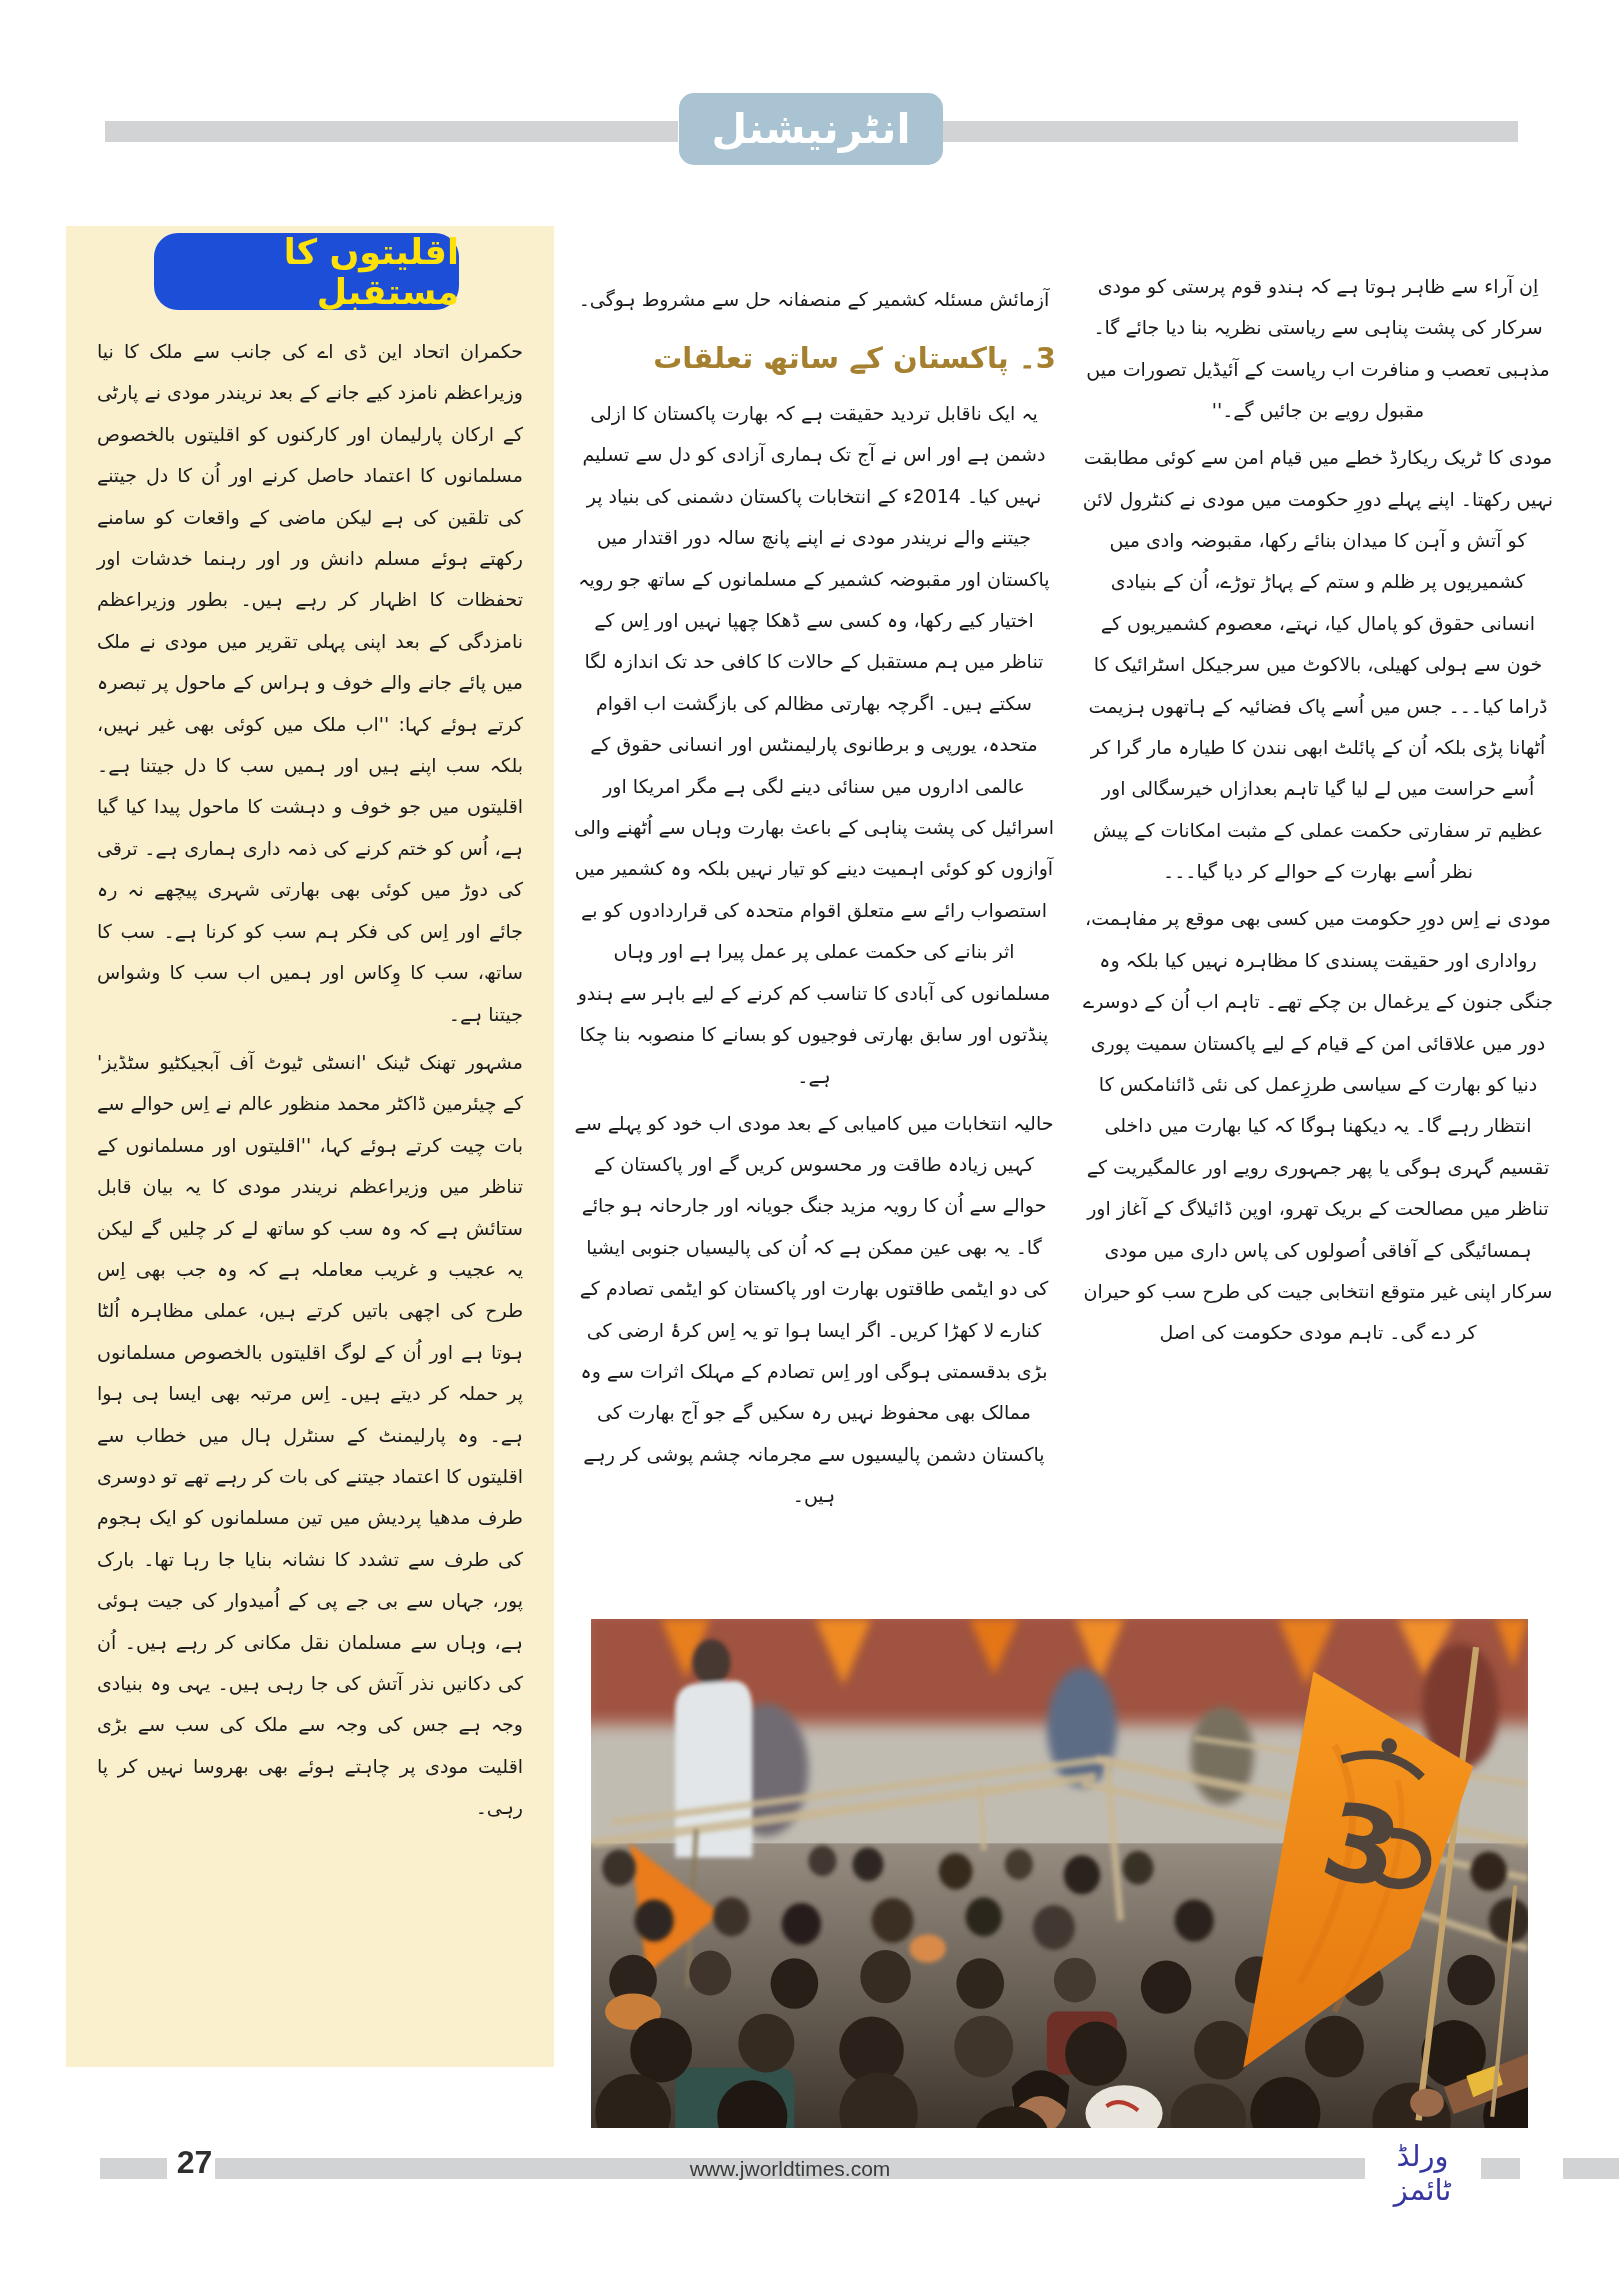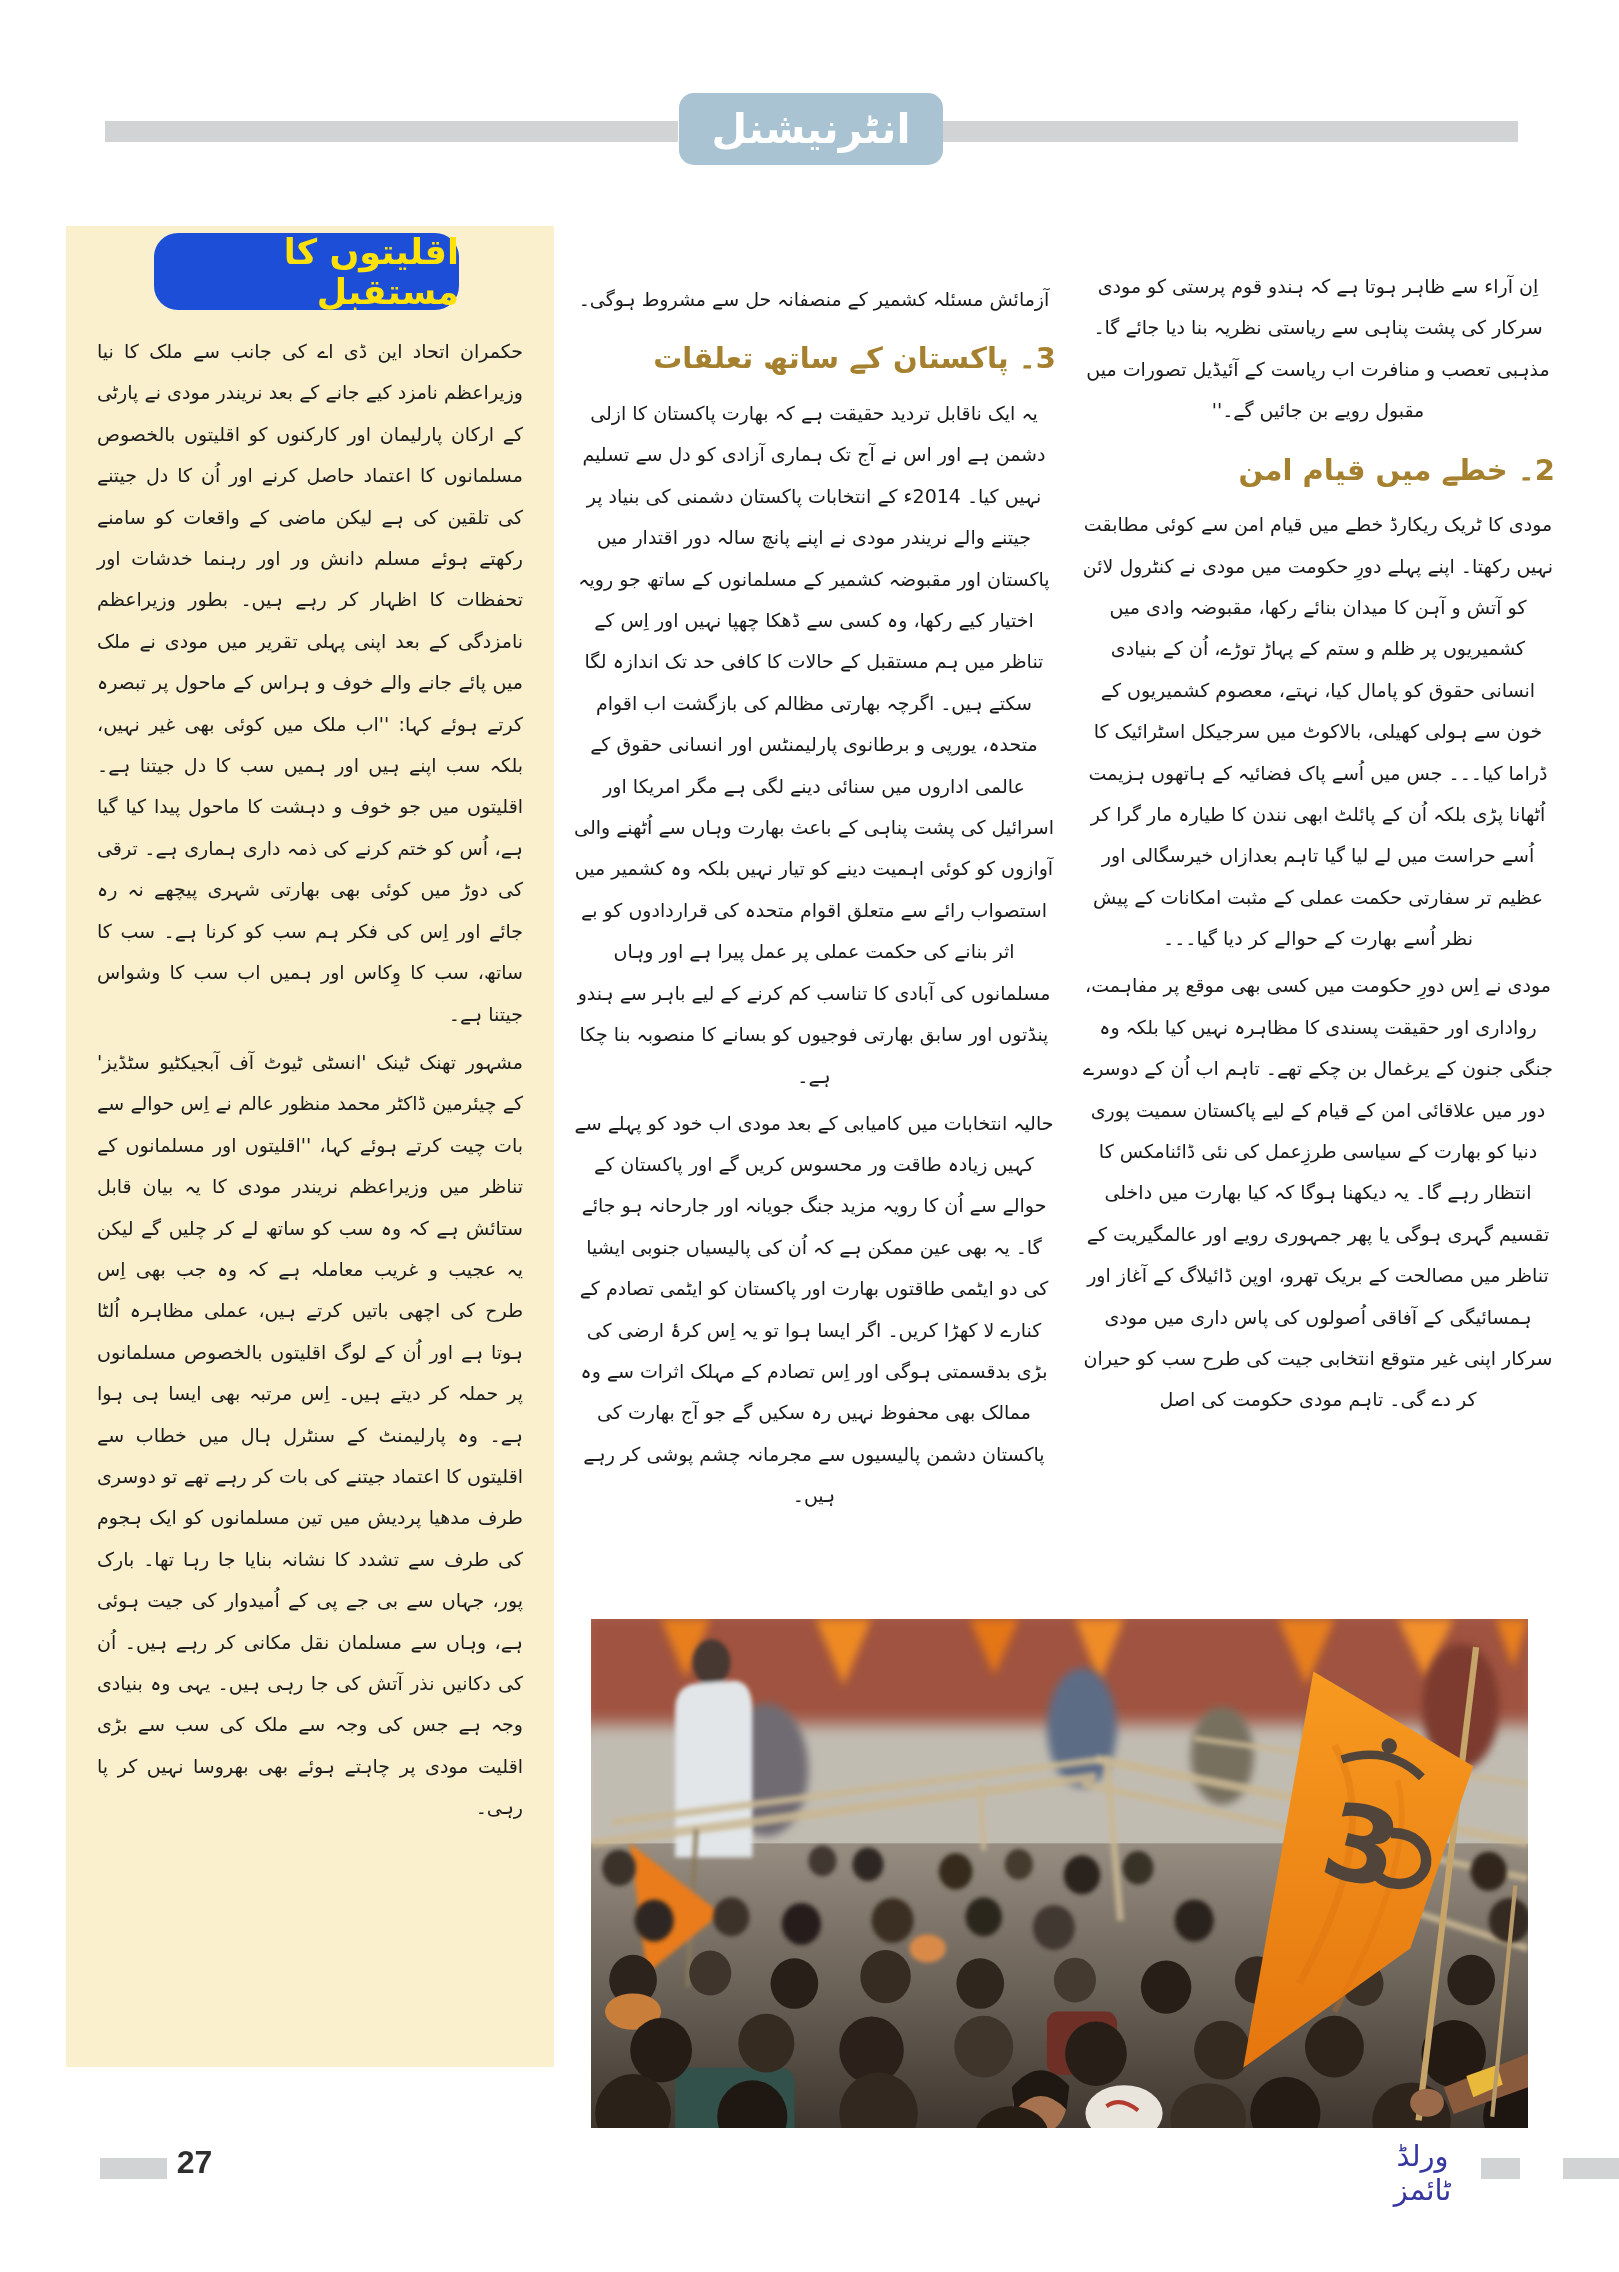--- a/index.html
+++ b/index.html
@@ -77,21 +77,20 @@
 
   <div class="col col-middle">
     <p class="continued">آزمائش مسئلہ کشمیر کے منصفانہ حل سے مشروط ہوگی۔</p>
     <div class="gold-heading">3۔ پاکستان کے ساتھ تعلقات</div>
     <p>یہ ایک ناقابل تردید حقیقت ہے کہ بھارت پاکستان کا ازلی دشمن ہے اور اس نے آج تک ہماری آزادی کو دل سے تسلیم نہیں کیا۔ 2014ء کے انتخابات پاکستان دشمنی کی بنیاد پر جیتنے والے نریندر مودی نے اپنے پانچ سالہ دور اقتدار میں پاکستان اور مقبوضہ کشمیر کے مسلمانوں کے ساتھ جو رویہ اختیار کیے رکھا، وہ کسی سے ڈھکا چھپا نہیں اور اِس کے تناظر میں ہم مستقبل کے حالات کا کافی حد تک اندازہ لگا سکتے ہیں۔ اگرچہ بھارتی مظالم کی بازگشت اب اقوام متحدہ، یورپی و برطانوی پارلیمنٹس اور انسانی حقوق کے عالمی اداروں میں سنائی دینے لگی ہے مگر امریکا اور اسرائیل کی پشت پناہی کے باعث بھارت وہاں سے اُٹھنے والی آوازوں کو کوئی اہمیت دینے کو تیار نہیں بلکہ وہ کشمیر میں استصواب رائے سے متعلق اقوام متحدہ کی قراردادوں کو بے اثر بنانے کی حکمت عملی پر عمل پیرا ہے اور وہاں مسلمانوں کی آبادی کا تناسب کم کرنے کے لیے باہر سے ہندو پنڈتوں اور سابق بھارتی فوجیوں کو بسانے کا منصوبہ بنا چکا ہے۔</p>
     <p>حالیہ انتخابات میں کامیابی کے بعد مودی اب خود کو پہلے سے کہیں زیادہ طاقت ور محسوس کریں گے اور پاکستان کے حوالے سے اُن کا رویہ مزید جنگ جویانہ اور جارحانہ ہو جائے گا۔ یہ بھی عین ممکن ہے کہ اُن کی پالیسیاں جنوبی ایشیا کی دو ایٹمی طاقتوں بھارت اور پاکستان کو ایٹمی تصادم کے کنارے لا کھڑا کریں۔ اگر ایسا ہوا تو یہ اِس کرۂ ارضی کی بڑی بدقسمتی ہوگی اور اِس تصادم کے مہلک اثرات سے وہ ممالک بھی محفوظ نہیں رہ سکیں گے جو آج بھارت کی پاکستان دشمن پالیسیوں سے مجرمانہ چشم پوشی کر رہے ہیں۔</p>
   </div>
 
   <div class="col col-right">
     <p>اِن آراء سے ظاہر ہوتا ہے کہ ہندو قوم پرستی کو مودی سرکار کی پشت پناہی سے ریاستی نظریہ بنا دیا جائے گا۔ مذہبی تعصب و منافرت اب ریاست کے آئیڈیل تصورات میں مقبول رویے بن جائیں گے۔''</p>
-    <div class="gold-heading">2۔ خطے میں قیام امن</div>
     <p>مودی کا ٹریک ریکارڈ خطے میں قیام امن سے کوئی مطابقت نہیں رکھتا۔ اپنے پہلے دورِ حکومت میں مودی نے کنٹرول لائن کو آتش و آہن کا میدان بنائے رکھا، مقبوضہ وادی میں کشمیریوں پر ظلم و ستم کے پہاڑ توڑے، اُن کے بنیادی انسانی حقوق کو پامال کیا، نہتے، معصوم کشمیریوں کے خون سے ہولی کھیلی، بالاکوٹ میں سرجیکل اسٹرائیک کا ڈراما کیا۔۔۔ جس میں اُسے پاک فضائیہ کے ہاتھوں ہزیمت اُٹھانا پڑی بلکہ اُن کے پائلٹ ابھی نندن کا طیارہ مار گرا کر اُسے حراست میں لے لیا گیا تاہم بعدازاں خیرسگالی اور عظیم تر سفارتی حکمت عملی کے مثبت امکانات کے پیش نظر اُسے بھارت کے حوالے کر دیا گیا۔۔۔</p>
     <p>مودی نے اِس دورِ حکومت میں کسی بھی موقع پر مفاہمت، رواداری اور حقیقت پسندی کا مظاہرہ نہیں کیا بلکہ وہ جنگی جنون کے یرغمال بن چکے تھے۔ تاہم اب اُن کے دوسرے دور میں علاقائی امن کے قیام کے لیے پاکستان سمیت پوری دنیا کو بھارت کے سیاسی طرزِعمل کی نئی ڈائنامکس کا انتظار رہے گا۔ یہ دیکھنا ہوگا کہ کیا بھارت میں داخلی تقسیم گہری ہوگی یا پھر جمہوری رویے اور عالمگیریت کے تناظر میں مصالحت کے بریک تھرو، اوپن ڈائیلاگ کے آغاز اور ہمسائیگی کے آفاقی اُصولوں کی پاس داری میں مودی سرکار اپنی غیر متوقع انتخابی جیت کی طرح سب کو حیران کر دے گی۔ تاہم مودی حکومت کی اصل</p>
   </div>
 
   <div class="photo" title="ہجوم، زعفرانی پرچم اور اوم کا نشان">
     <svg viewBox="0 0 1336 726" preserveAspectRatio="none">
       <defs>
         <linearGradient id="flagGrad" x1="0" y1="0" x2="0" y2="1">
           <stop offset="0" stop-color="#f79a20"></stop>
             <stop offset="1" stop-color="#e5760e"></stop>
@@ -226,18 +225,21 @@
         <ellipse cx="1192" cy="690" rx="24" ry="20" fill="#9a6a4a"></ellipse>
         <polygon points="1216,668 1336,620 1336,668 1230,706" fill="#8a5a3c"></polygon>
         <polygon points="1248,652 1292,636 1300,664 1258,682" fill="#e8b93a"></polygon>
         <line x1="1318" y1="380" x2="1285" y2="710" stroke="#b99a6a" stroke-width="6"></line>
       </g>
     </svg>
   </div>
 
   <div class="fbar stub-left"></div>
   <div class="page-num">27</div>
+  <div class="fbar main">
+    <span class="site-url">www.jworldtimes.com</span>
+  </div>
   <div class="mag-logo">ورلڈ ٹائمز</div>
   <div class="fbar stub-a"></div>
   <div class="fbar stub-b"></div>
 
 </div>
 
 
 </body></html>

